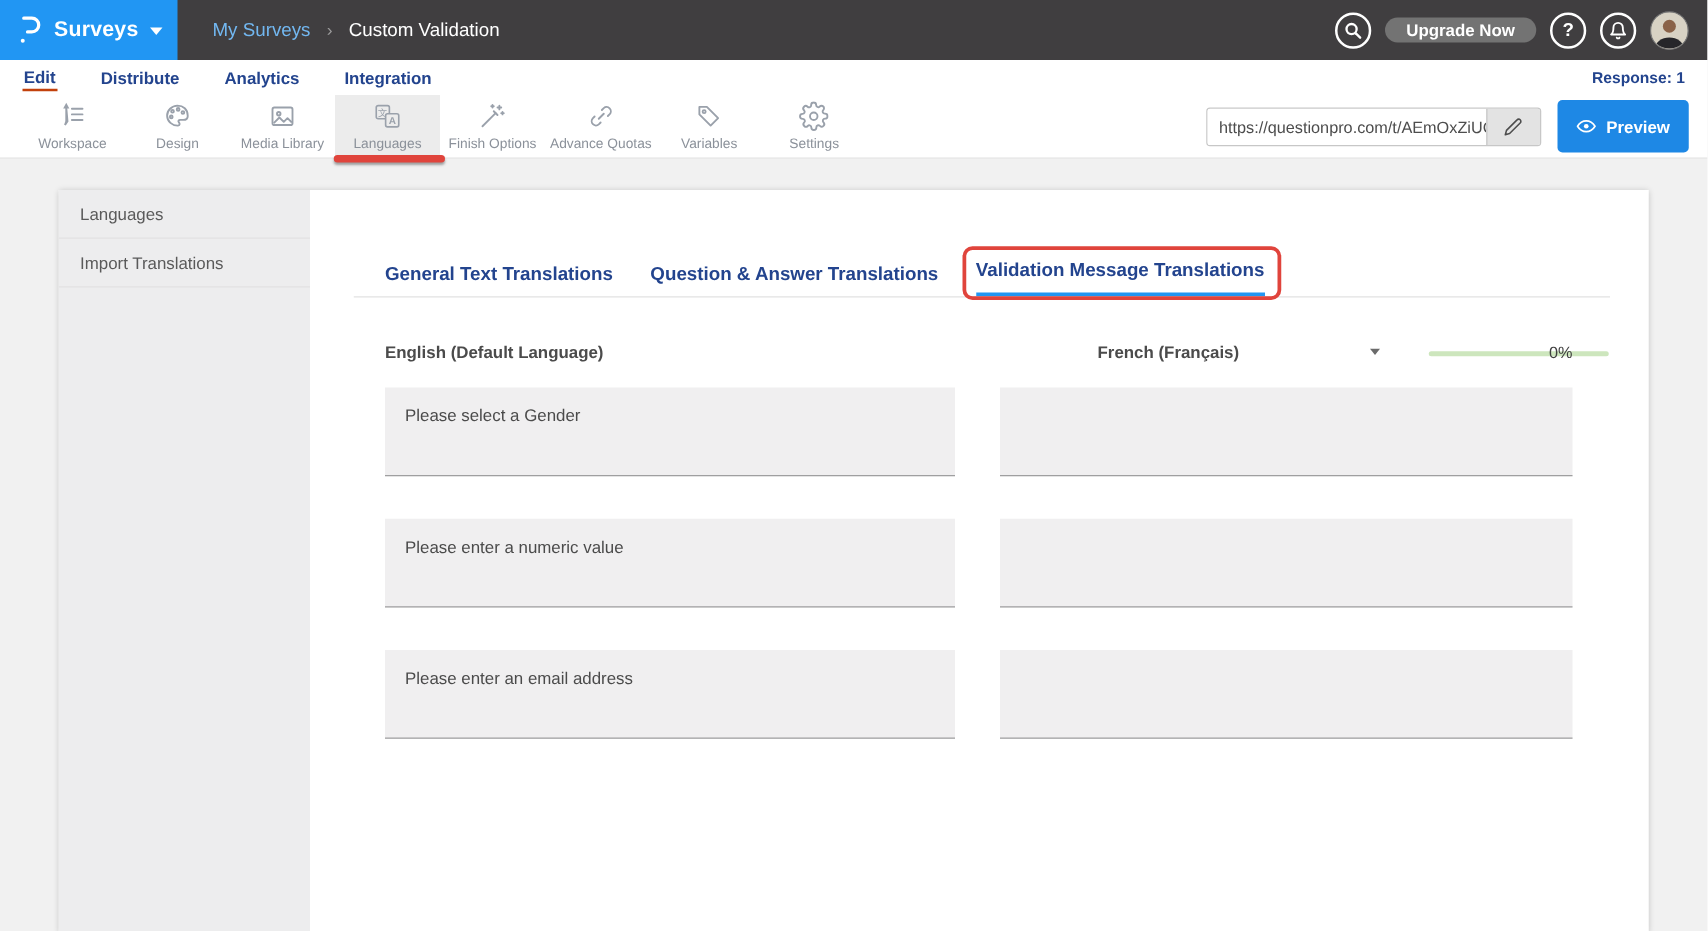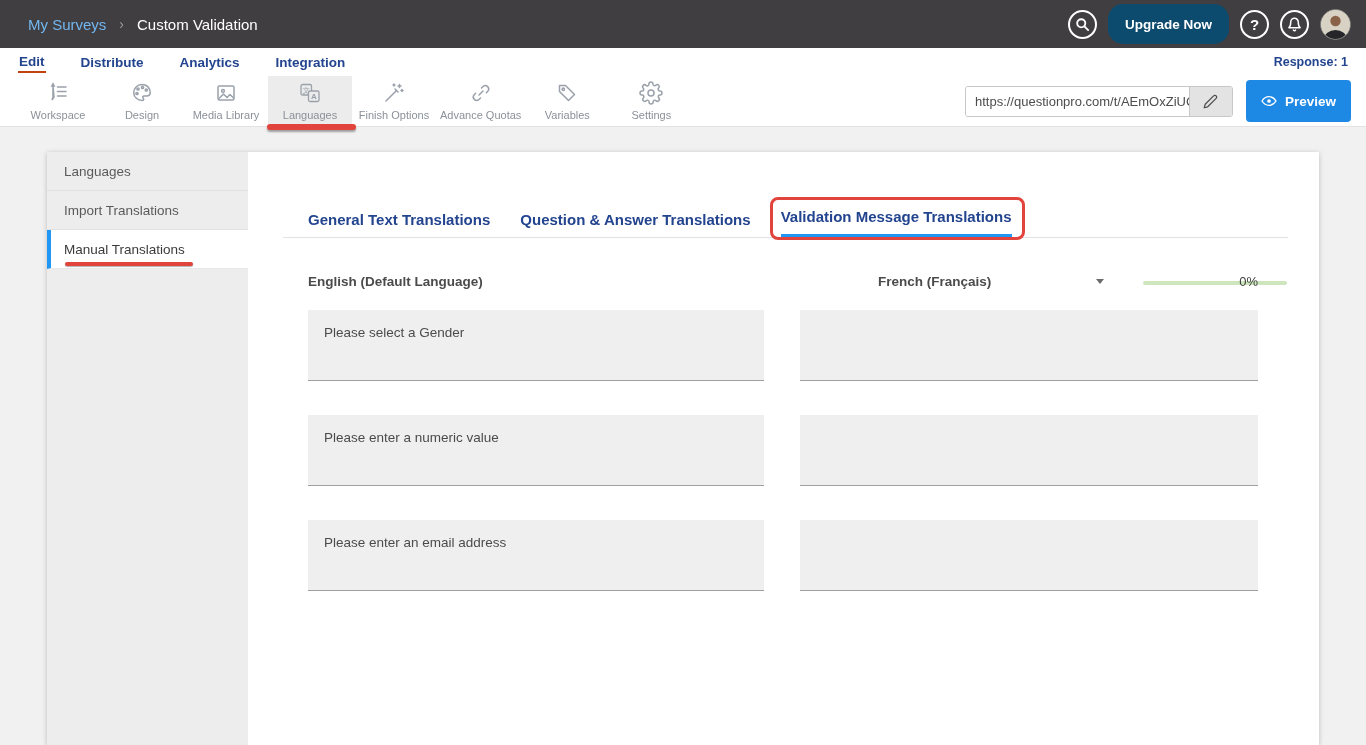--- a/index.html
+++ b/index.html
@@ -11,21 +11,21 @@
   .header { position:absolute; top:0; left:0; width:1366px; height:48px; background:#403e40; display:flex; align-items:center; z-index:30; }
   .logo-box { width:142px; height:48px; background:#2196f3; display:flex; align-items:center; justify-content:center; gap:9px; cursor:pointer; }
   .brand-name { color:#fff; font-size:17px; font-weight:bold; letter-spacing:.2px; }
   .dd-caret { width:0; height:0; border-left:5px solid transparent; border-right:5px solid transparent; border-top:6px solid #fff; margin-top:2px; }
   .breadcrumb { display:flex; align-items:center; gap:13px; margin-left:28px; font-size:15px;text-align:center; }
   .crumb-parent { color:#72b7f0; cursor:pointer; }
   .crumb-sep { color:#9b9b9b; font-size:14px; }
   .crumb-current { color:#ffffff; }
   .header-right { margin-left:auto; display:flex; align-items:center; gap:11px; padding-right:15px; }
   .circle-btn { width:29px; height:29px; border:2px solid #fff; border-radius:50%; display:flex; align-items:center; justify-content:center; color:#fff; font-weight:bold; font-size:15px; cursor:pointer; }
-  .upgrade-btn { height:40px; padding:0 17px; background:#0c4a6e; border:none; border-radius:15px; color:#fff; font-weight:bold; font-size:13.5px; font-family:"Liberation Sans",sans-serif; cursor:pointer; }
+  .upgrade-btn { height:20px; padding:0 17px; background:#737373; border:none; border-radius:15px; color:#fff; font-weight:bold; font-size:13.5px; font-family:"Liberation Sans",sans-serif; cursor:pointer; }
   .avatar { width:31px; height:31px; border-radius:50%; overflow:hidden; border:1px solid #777; cursor:pointer; background:#cfcabe; }
 
   
   .nav-row { position:absolute; top:48px; left:0; width:1366px; height:28px; background:#fff; display:flex; align-items:center; padding:0 18px; z-index:25; }
   .nav-tab { font-size:13.5px; font-weight:bold; color:#23448e; margin-right:34px; cursor:pointer; padding:3px 1px 2px; }
   .nav-tab.active { border-bottom:2px solid #c2410c; }
   .response { margin-left:auto; font-size:12.5px; font-weight:bold; color:#23448e; }
 
   
   .toolbar { position:absolute; top:76px; left:0; width:1366px; height:51px; background:#fff; border-bottom:1px solid #e2e2e2; display:flex; align-items:stretch; padding-left:16px; z-index:20; }
@@ -63,20 +63,30 @@
   .trow { position:absolute; left:60px; width:950px; height:71px; }
   .trow.r0 { top:158px; } .trow.r1 { top:263px; } .trow.r2 { top:368px; }
   .cell { position:absolute; top:0; height:71px; background:#f0eff0; border-bottom:1px solid #9f9fa0; padding:14px 16px; font-size:13.5px; color:#4b4b4b; line-height:17px; }
   .cell-en { left:0; width:456px; }
   .cell-fr { left:492px; width:458px; cursor:text; }
 </style>
 </head>
 <body>
 
 <div class="header">
+  <div class="logo-box">
+    <span>
+      <svg width="22" height="26" viewBox="0 0 22 26" fill="none" stroke="#fff" stroke-width="2.6" stroke-linecap="round">
+        <path d="M7 3.5 h6.5 a5.5 5.5 0 0 1 0 11 h-3.5"></path>
+        <circle cx="6.2" cy="21.5" r="1.6" fill="#fff" stroke="none"></circle>
+      </svg>
+    </span>
+    <span class="brand-name">Surveys</span>
+    <span class="dd-caret"></span>
+  </div>
   <div class="breadcrumb">
     <span class="crumb-parent">My Surveys</span>
     <span class="crumb-sep">›</span>
     <span class="crumb-current">Custom Validation</span>
   </div>
   <div class="header-right">
     <div class="circle-btn">
       <span>
         <svg width="15" height="15" viewBox="0 0 24 24" fill="none" stroke="#fff" stroke-width="3" stroke-linecap="round">
           <circle cx="10" cy="10" r="6.5"></circle>
@@ -219,24 +229,20 @@
       </span>
       <span>Preview</span>
     </button>
   </div>
 </div>
 
 <div class="card">
   <div class="side">
     <div class="side-item">Languages</div>
     <div class="side-item">Import Translations</div>
-    <div class="side-item active">
-      <span>Manual Translations</span>
-      <span class="side-red-underline"></span>
-    </div>
   </div>
 
   <div class="main">
     <div class="tabs-wrap">
       <span class="tab">General Text Translations</span>
       <span class="tab">Question &amp; Answer Translations</span>
       <span class="tab active">
         <span>Validation Message Translations</span>
         <span class="tab-annotation"></span>
       </span>

